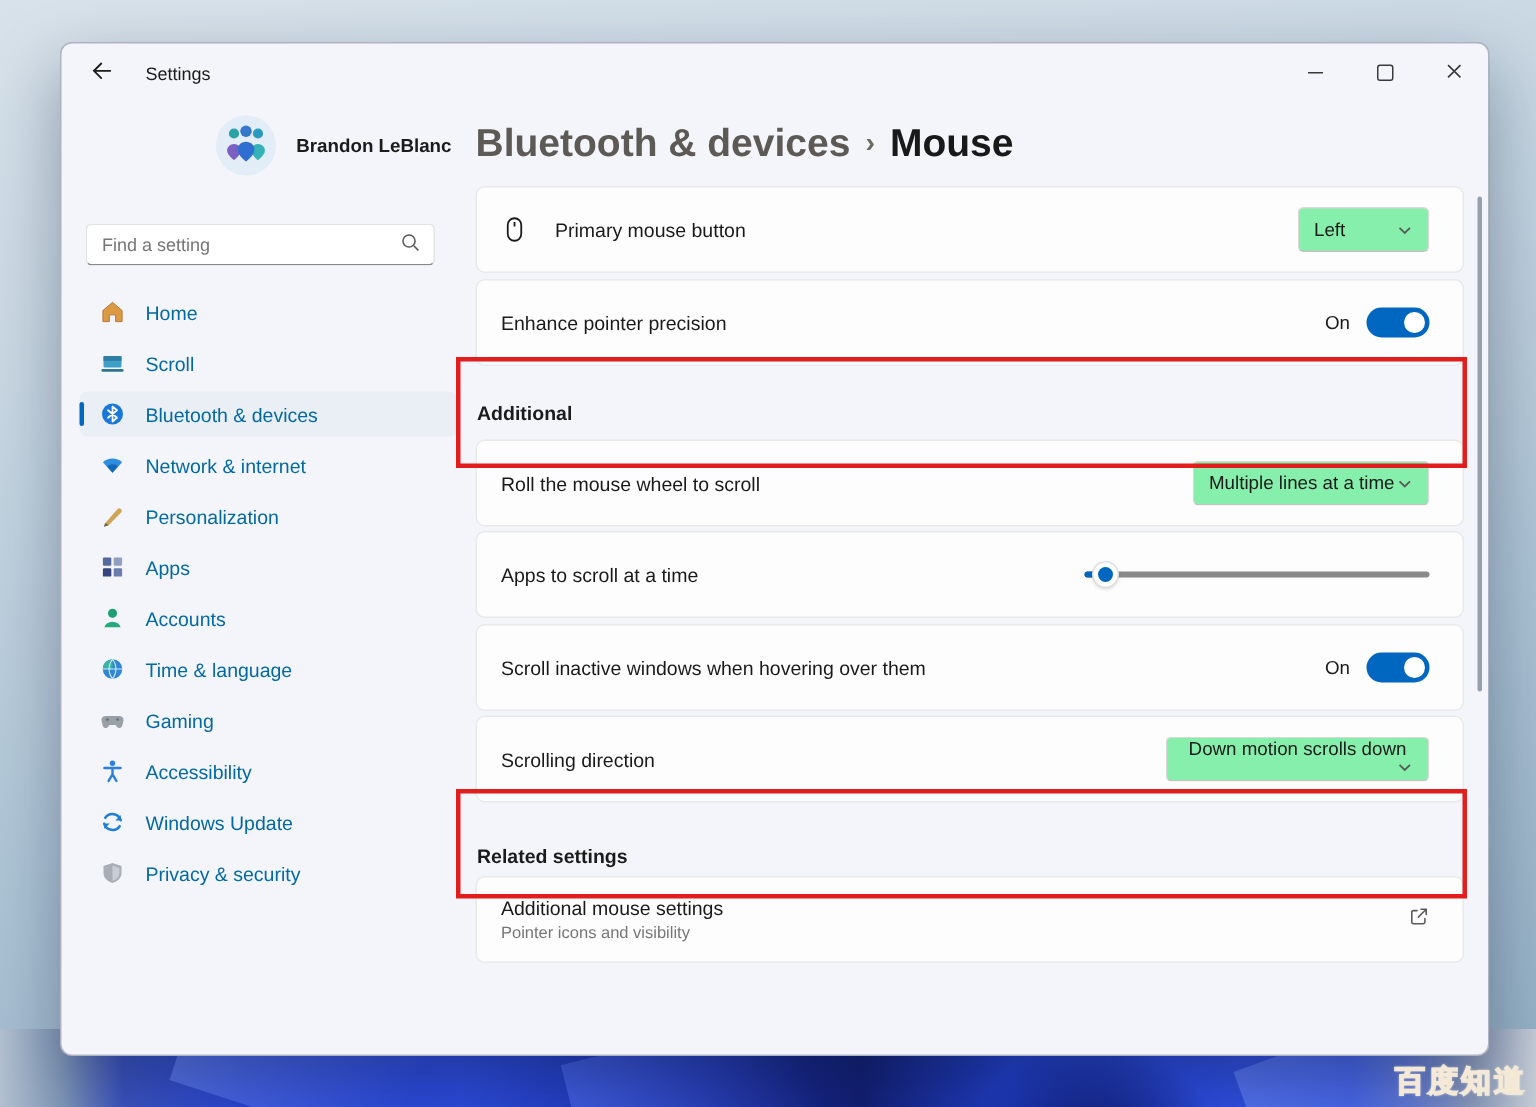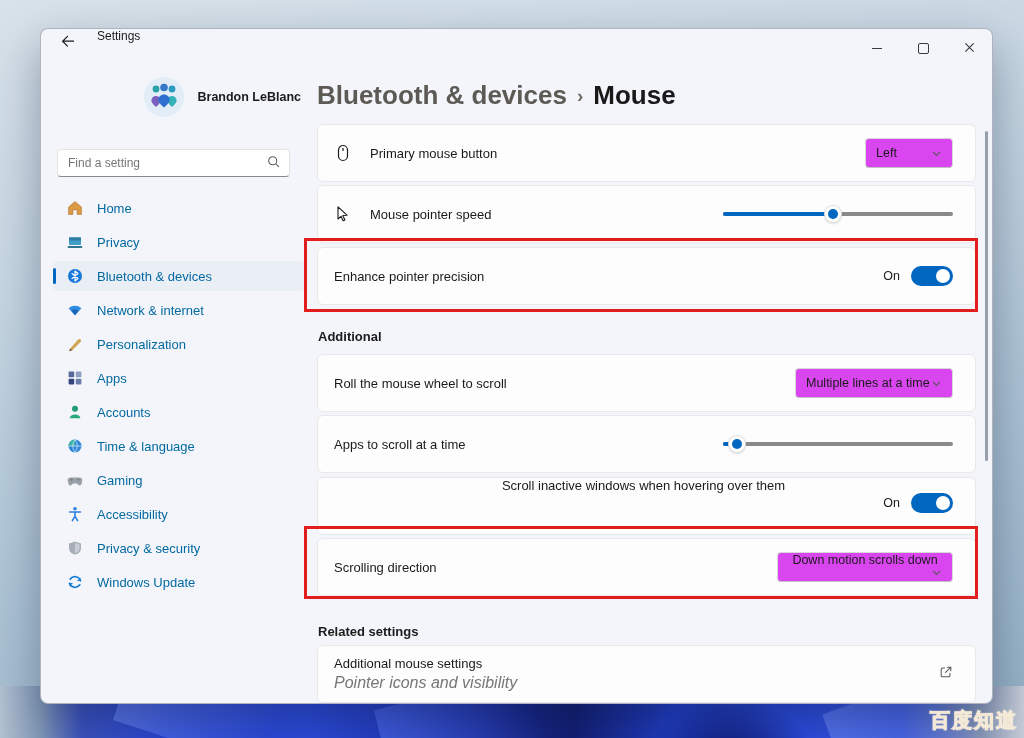--- a/index.html
+++ b/index.html
@@ -16,21 +16,21 @@
     background:linear-gradient(80deg,rgba(90,120,250,.55),rgba(10,20,110,0) 65%);}
   .p3{left:640px;top:-4px;width:200px;height:80px;transform:rotate(10deg);
     background:radial-gradient(ellipse at 50% 110%,#0c1560 0%,rgba(12,21,96,0) 60%);}
   .p4{left:830px;top:-8px;width:200px;height:80px;transform:rotate(-20deg);
     background:linear-gradient(95deg,rgba(120,150,255,.5),rgba(20,30,140,0) 70%);}
   
   .window{position:absolute;left:40px;top:28px;width:953px;height:676px;
     background:#f3f5fa;border:1px solid rgba(90,100,120,.45);border-radius:8px;
     box-shadow:0 18px 45px rgba(10,20,50,.35);overflow:hidden;box-sizing:border-box;}
   
-  .titlebar{position:absolute;left:0;top:0;width:100%;height:40px;display:flex;align-items:flex-start;z-index:30;}
+  .titlebar{position:absolute;left:0;top:0;width:100%;height:40px;display:flex;align-items:center;z-index:30;}
   .back-btn{width:32px;height:28px;margin-left:10px;border:none;background:transparent;border-radius:4px;
     display:flex;align-items:center;justify-content:center;cursor:pointer;}
   .app-title{font-size:12px;color:#1b1b1b;margin-left:14px;}
   .win-controls{margin-left:auto;display:flex;height:100%;}
   .win-btn{width:46px;height:38px;border:none;background:transparent;display:flex;align-items:center;justify-content:center;cursor:pointer;}
   .glyph-min{display:block;width:10px;height:1px;background:#3a3a3a;}
   .glyph-max{display:block;width:9px;height:9px;border:1px solid #3a3a3a;border-radius:2px;}
   
   .sidebar{position:absolute;left:0;top:40px;bottom:0;width:276px;}
   .profile{display:flex;align-items:center;margin:6px 16px 0 16px;height:44px;cursor:pointer;justify-content:flex-end;}
@@ -57,35 +57,35 @@
   .bc-current{color:#191919;font-weight:bold;}
   .card{box-sizing:border-box;height:58px;background:#fdfdfd;border:1px solid #e9e9e9;border-radius:6px;
     display:flex;align-items:center;padding:0 22px 0 16px;margin-bottom:3px;}
   .card.first{margin-top:12px;}
   .row-ico{width:18px;height:18px;margin-right:18px;flex:0 0 18px;display:flex;}
   .row-label{font-size:13px;color:#1a1a1a;}
   .row-right{margin-left:auto;display:flex;align-items:center;}
   .section-label{font-size:13px;font-weight:bold;color:#1b1b1b;margin:24px 0 9px 1px;height:16px;}
   .section-label.related{margin-top:28px;margin-bottom:5px;}
   
-  .dropdown{height:30px;background:#d946ef;border:1px solid #d9d9d9;border-bottom-color:#c2c2c2;
+  .dropdown{height:30px;background:#86efac;border:1px solid #d9d9d9;border-bottom-color:#c2c2c2;
     border-radius:4px;display:flex;align-items:center;padding:0 10px;cursor:pointer;font-family:inherit;}
   .dd-value{font-size:12.5px;color:#1b1b1b;white-space:nowrap;}
   .dd-chev{margin-left:14px;display:flex;}
   .slider{position:relative;width:230px;height:20px;cursor:pointer;}
   .track{position:absolute;left:0;right:0;top:8px;height:4px;border-radius:2px;background:#8a8a8a;}
   .fill{position:absolute;left:0;top:0;height:4px;border-radius:2px;background:#0067c0;}
   .thumb{position:absolute;top:2px;width:16px;height:16px;border-radius:50%;background:#ffffff;
     box-shadow:0 0 0 1px #e0e0e0,0 1px 3px rgba(0,0,0,.25);transform:translateX(-50%);}
   .thumb::after{content:"";position:absolute;left:3px;top:3px;width:10px;height:10px;border-radius:50%;background:#0067c0;}
   .toggle-state{font-size:12.5px;color:#1b1b1b;margin-right:11px;}
   .toggle{width:42px;height:20px;border-radius:10px;background:#0067c0;position:relative;cursor:pointer;}
   .knob{position:absolute;right:3px;top:3px;width:14px;height:14px;border-radius:50%;background:#ffffff;}
   .link-text{display:flex;flex-direction:column;justify-content:center;}
-  .link-sub{font-size:16px;color:#767676;margin-top:3px;font-style:italic;}
+  .link-sub{font-size:11px;color:#767676;margin-top:3px;}
   .card.link-card{cursor:pointer;}
   
   .redbox{position:absolute;box-sizing:border-box;width:674px;left:-13px;
     border:3px solid #e11d1d;z-index:20;pointer-events:none;}
   .box1{top:209px;height:74px;}
   .box2{top:497px;height:73px;}
   .scroll-thumb{position:absolute;left:944px;top:102px;width:3px;height:330px;border-radius:2px;
     background:#96a0ac;cursor:pointer;z-index:25;}
   .watermark{position:absolute;right:6px;bottom:4px;font-size:20px;font-weight:bold;letter-spacing:2px;
     color:#cf9a4a;-webkit-text-stroke:1px #f3e9d6;text-shadow:0 0 2px #ffffff;z-index:40;}
@@ -164,21 +164,21 @@
           <span class="nav-label">Home</span>
         </div>
         <div class="nav-item">
           <span class="nav-ico">
               <svg viewBox="0 0 16 16">
                 <rect x="2" y="3.4" width="12" height="7.6" rx="1" fill="#3f9fc6"></rect>
                 <rect x="2" y="3.4" width="12" height="3.2" fill="#2f7ea6"></rect>
                 <rect x=".6" y="12" width="14.8" height="1.9" rx=".9" fill="#30758f"></rect>
               </svg>
             </span>
-          <span class="nav-label">Privacy</span>
+          <span class="nav-label">Scroll</span>
         </div>
         <div class="nav-item selected">
           <span class="sel-bar"></span>
           <span class="nav-ico">
               <svg viewBox="0 0 16 16">
                 <circle cx="8" cy="8" r="7" fill="#1a78d8"></circle>
                 <path d="M8 3v10M8 3l3 2.5L5 10.5M8 13l3-2.5L5 5.5" stroke="#fff" stroke-width="1.15" fill="none" stroke-linejoin="round" stroke-linecap="round"></path>
               </svg>
             </span>
           <span class="nav-label">Bluetooth &amp; devices</span>
@@ -246,36 +246,36 @@
               <svg viewBox="0 0 16 16">
                 <circle cx="8" cy="2.8" r="1.8" fill="#2b7fe0"></circle>
                 <path d="M2.6 6h10.8M8 6v4.2M8 10.2 5.4 14.6M8 10.2l2.6 4.4" stroke="#2b7fe0" stroke-width="1.6" fill="none" stroke-linecap="round"></path>
               </svg>
             </span>
           <span class="nav-label">Accessibility</span>
         </div>
         <div class="nav-item">
           <span class="nav-ico">
               <svg viewBox="0 0 16 16">
-                <path d="M8 1.4 14 3.4v4.5c0 3.6-2.7 5.9-6 6.7-3.3-.8-6-3.1-6-6.7V3.4z" fill="#a8aeb8"></path>
-                <path d="M8 3 12.6 4.6v3.4c0 2.7-2.1 4.5-4.6 5.2z" fill="#c9ced6"></path>
-              </svg>
-            </span>
-          <span class="nav-label">Privacy &amp; security</span>
-        </div>
-        <div class="nav-item">
-          <span class="nav-ico">
-              <svg viewBox="0 0 16 16">
                 <path d="M3.2 5.2A5.8 5.8 0 0 1 13.5 6.8" stroke="#1d7fd6" stroke-width="1.7" fill="none" stroke-linecap="round"></path>
                 <path d="M13.5 3.4v3.6H9.9z" fill="#1d7fd6"></path>
                 <path d="M12.8 10.8A5.8 5.8 0 0 1 2.5 9.2" stroke="#1d7fd6" stroke-width="1.7" fill="none" stroke-linecap="round"></path>
                 <path d="M2.5 12.6V9H6.1z" fill="#1d7fd6"></path>
               </svg>
             </span>
           <span class="nav-label">Windows Update</span>
+        </div>
+        <div class="nav-item">
+          <span class="nav-ico">
+              <svg viewBox="0 0 16 16">
+                <path d="M8 1.4 14 3.4v4.5c0 3.6-2.7 5.9-6 6.7-3.3-.8-6-3.1-6-6.7V3.4z" fill="#a8aeb8"></path>
+                <path d="M8 3 12.6 4.6v3.4c0 2.7-2.1 4.5-4.6 5.2z" fill="#c9ced6"></path>
+              </svg>
+            </span>
+          <span class="nav-label">Privacy &amp; security</span>
         </div>
       </nav>
     </aside>
 
     <main class="main">
       <h1 class="breadcrumb">
         <span class="bc-parent">Bluetooth &amp; devices</span>
         <span class="bc-sep">›</span>
         <span class="bc-current">Mouse</span>
       </h1>
@@ -293,36 +293,20 @@
             <span class="dd-value">Left</span>
             <span class="dd-chev" style="margin-left:auto;">
                 <svg width="11" height="11" viewBox="0 0 12 12">
                   <path d="M2.2 4.2 6 8l3.8-3.8" stroke="#5a5a5a" stroke-width="1.3" fill="none"></path>
                 </svg>
               </span>
           </button>
         </div>
       </div>
 
-      <div class="card">
-        <span class="row-ico">
-          <svg viewBox="0 0 18 18">
-              <path d="M4 1.8 13 10.2l-4.2.3 2.1 4.4-1.8.9-2.1-4.5L4 14z" fill="#ffffff" stroke="#1b1b1b" stroke-width="1.1" stroke-linejoin="round"></path>
-            </svg>
-        </span>
-        <span class="row-label">Mouse pointer speed</span>
-        <div class="row-right">
-          <div class="slider">
-            <div class="track">
-              <div class="fill" style="width: 48%;"></div>
-            </div>
-            <div class="thumb" style="left: 48%;"></div>
-          </div>
-        </div>
-      </div>
 
       <div class="card" style="margin-top:4px;">
         <span class="row-label">Enhance pointer precision</span>
         <div class="row-right">
           <span class="toggle-state">On</span>
           <div class="toggle">
               <div class="knob"></div>
             </div>
         </div>
       </div>
@@ -348,21 +332,21 @@
         <div class="row-right">
           <div class="slider">
             <div class="track">
               <div class="fill" style="width: 6%;"></div>
             </div>
             <div class="thumb" style="left: 6%;"></div>
           </div>
         </div>
       </div>
 
-      <div class="card" style="margin-top:4px;flex-direction:column;">
+      <div class="card" style="margin-top:4px;">
         <span class="row-label">Scroll inactive windows when hovering over them</span>
         <div class="row-right">
           <span class="toggle-state">On</span>
           <div class="toggle">
               <div class="knob"></div>
             </div>
         </div>
       </div>
 
       <div class="card">

